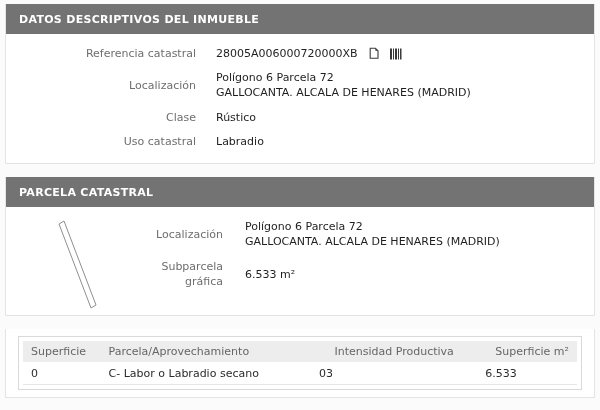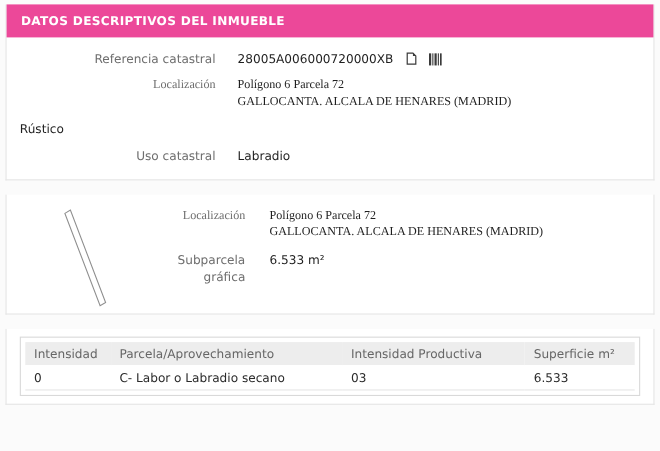--- a/index.html
+++ b/index.html
@@ -12,36 +12,36 @@
   }
   .page{padding-top:4px;}
   .card{
     margin:0 5px;
     background:#fff;
     border:1px solid #e4e4e4;
     border-top:none;
   }
   .card + .card{margin-top:13px;}
   .card-header{
-    background:#ec4899;
+    background:#737373;
     color:#fff;
     font-weight:bold;
     font-size:11px;
     letter-spacing:.3px;
     padding:9px 13px 8px;
   }
   .card-body{padding:12px 12px 5px;}
-  .frow{display:flex;align-items:flex-start;margin-bottom:9px;line-height:15px;}
+  .frow{display:flex;align-items:center;margin-bottom:9px;line-height:15px;}
   .flabel{color:#6e6e6e;text-align:right;flex:none;}
   .c1 .flabel{width:178px;padding-right:20px;}
   .fvalue{color:#1f1f1f;}
   .fvalue .line{display:block;}
   .ref-line{display:flex;align-items:center;}
   .icon-btn{margin-left:9px;display:inline-flex;align-items:center;cursor:pointer;}
-  .loc-row{margin-bottom:10px;font-family:Liberation Serif, serif;}
+  .loc-row{margin-bottom:10px;}
 
   
   .parcela-body{display:flex;padding:12px 12px 4px;}
   .sketch-box{width:130px;height:92px;flex:none;}
   .p-rows{flex:1;}
   .c2 .flabel{width:75px;padding-right:22px;}
 
   
   .cultivo-body{padding:7px 12px 7px;}
   .table-wrap{border:1px solid #d9d9d9;padding:4px;background:#fff;}
@@ -53,22 +53,22 @@
     font-weight:normal;
   }
   tbody td{
     color:#2b2b2b;
     padding:5px 8px 4px;
     border-bottom:1px solid #e6e6e6;
     background:#fff;
   }
   .col-sub{width:14%;}
   .col-cul{width:38%;}
-  .col-int{width:30%;}
-  .col-sup{width:18%;}
+  .col-int{width:30%;text-align:center;}
+  .col-sup{width:18%;text-align:right;}
 </style>
 </head>
 <body>
 
 <div class="page">
 
   <div class="card c1">
     <div class="card-header">DATOS DESCRIPTIVOS DEL INMUEBLE</div>
     <div class="card-body">
 
@@ -96,32 +96,34 @@
 
       <div class="frow loc-row">
         <span class="flabel">Localización</span>
         <span class="fvalue">
           <span class="line">Polígono 6 Parcela 72</span>
           <span class="line">GALLOCANTA. ALCALA DE HENARES (MADRID)</span>
         </span>
       </div>
 
       <div class="frow">
+        <span class="flabel">Clase</span>
         <span class="fvalue">Rústico</span>
       </div>
 
       <div class="frow">
         <span class="flabel">Uso catastral</span>
         <span class="fvalue">Labradio</span>
       </div>
 
     </div>
   </div>
 
   <div class="card c2">
+    <div class="card-header">PARCELA CATASTRAL</div>
     <div class="parcela-body">
 
       <div class="sketch-box">
         <svg width="130" height="92" viewBox="0 0 130 92">
           <polygon points="41,5 46,2 78,86 73,89" fill="#ffffff" stroke="#8f8f8f" stroke-width="1"></polygon>
         </svg>
       </div>
 
       <div class="p-rows">
         <div class="frow loc-row">
@@ -139,21 +141,21 @@
 
     </div>
   </div>
 
   <div class="card c3">
     <div class="cultivo-body">
       <div class="table-wrap">
         <table>
           <thead>
             <tr>
-              <td class="col-sub">Intensidad</td>
+              <td class="col-sub">Superficie</td>
               <td class="col-cul">Parcela/Aprovechamiento</td>
               <td class="col-int">Intensidad Productiva</td>
               <td class="col-sup">Superficie m²</td>
             </tr>
           </thead>
           <tbody>
             <tr>
               <td>0</td>
               <td>C- Labor o Labradio secano</td>
               <td>03</td>

